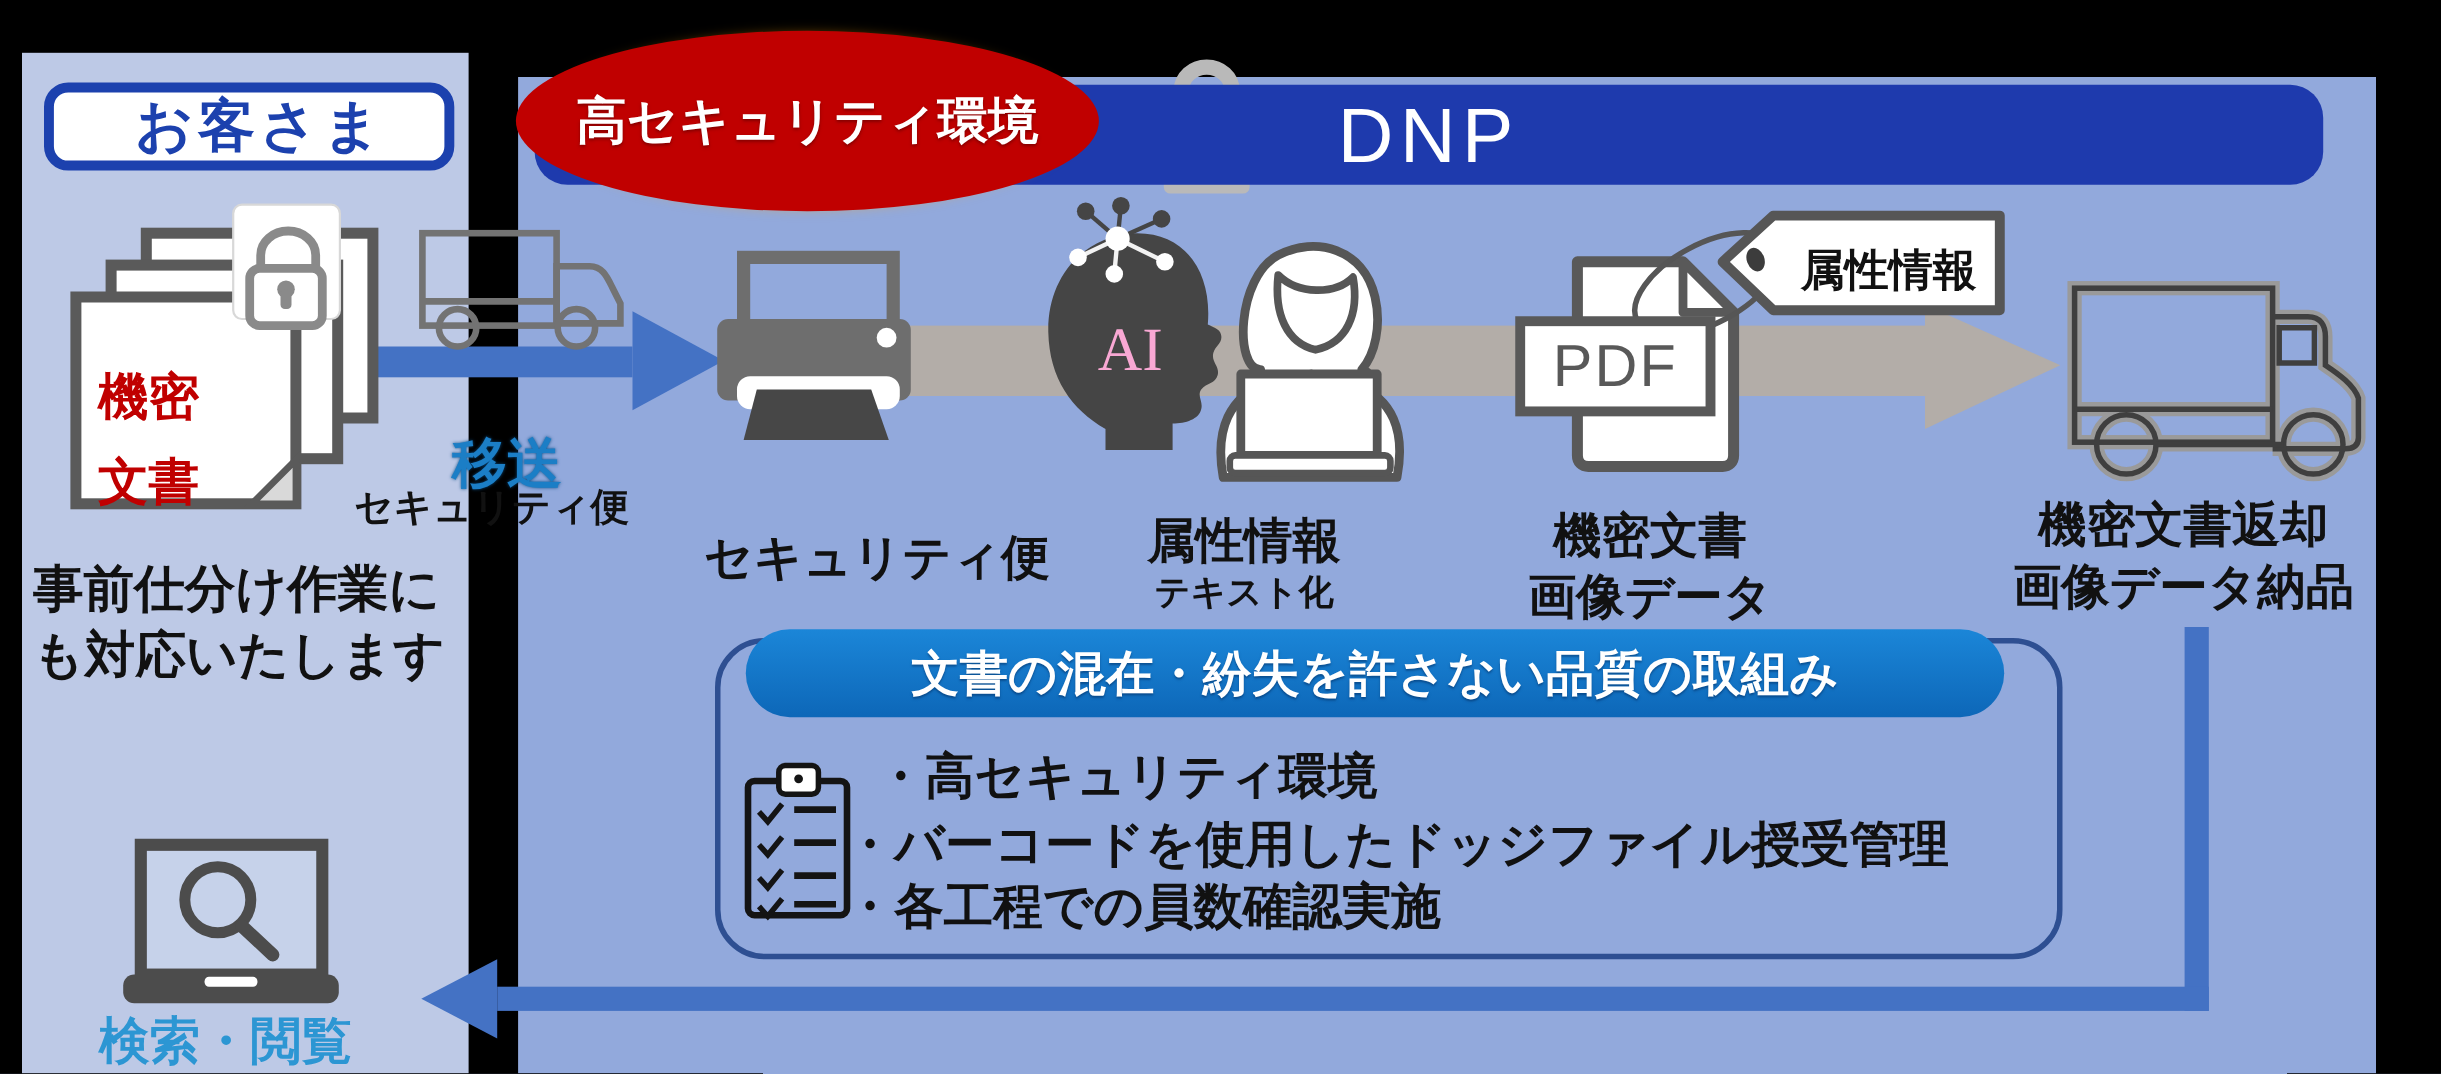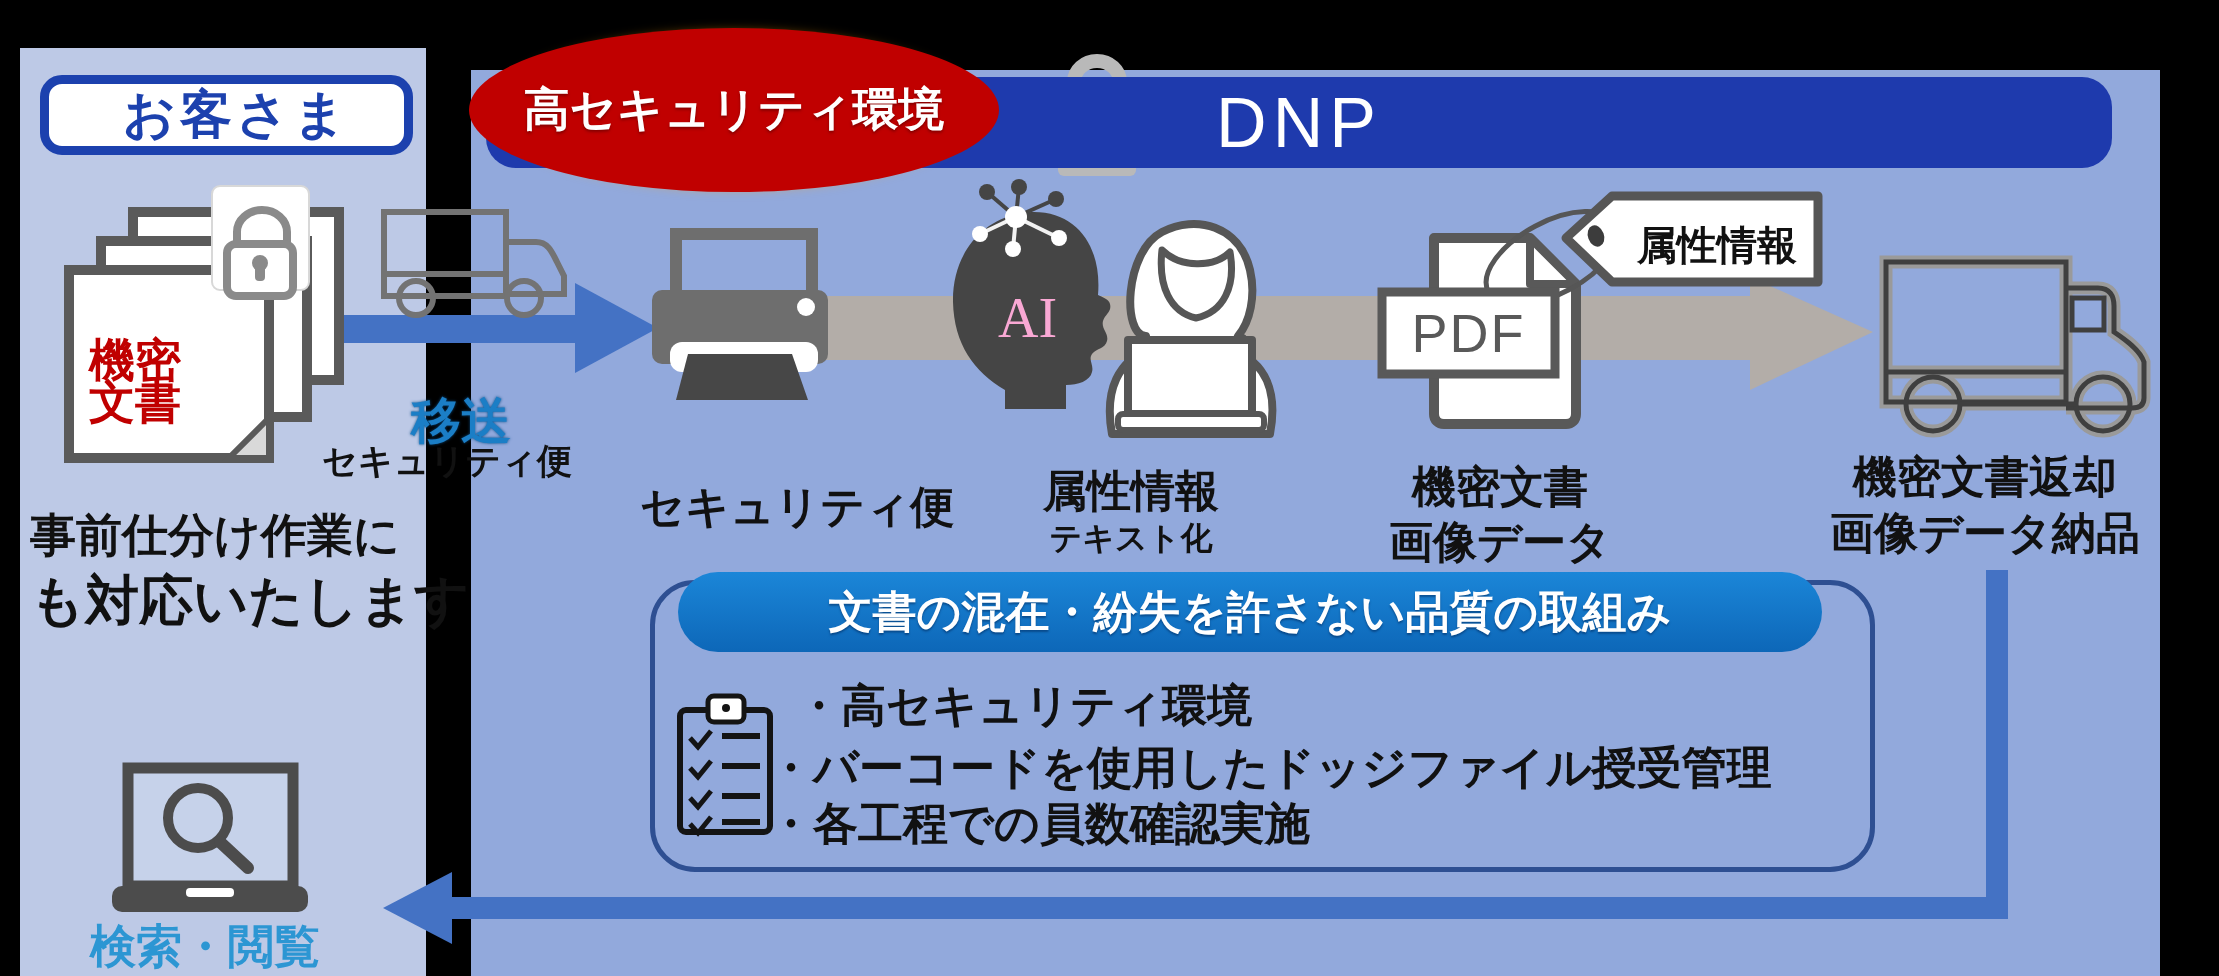--- a/index.html
+++ b/index.html
@@ -29,24 +29,24 @@
   .lbl-transport{left:395px;top:388px;width:132px;font-size:50px;color:#1b7ec6;text-align:center;text-shadow:0 0 3px #0b4e86;}
   .lbl-method{left:322px;top:438px;width:246px;font-size:35px;text-align:center;}
   .lbl-scanning{left:640px;top:478px;width:252px;font-size:44px;text-align:center;}
   .lbl-attr1{left:1020px;top:462px;width:222px;font-size:44px;text-align:center;}
   .lbl-attr2{left:1020px;top:517px;width:222px;font-size:32px;text-align:center;}
   .lbl-img1{left:1389px;top:458px;width:222px;font-size:44px;text-align:center;}
   .lbl-img2{left:1389px;top:513px;width:222px;font-size:44px;text-align:center;}
   .lbl-ret1{left:1820px;top:448px;width:330px;font-size:44px;text-align:center;}
   .lbl-ret2{left:1820px;top:504px;width:330px;font-size:44px;text-align:center;}
   .lbl-note1{left:30px;top:505px;width:396px;font-size:46px;}
-  .lbl-note2{left:30px;top:565px;width:396px;font-size:54px;}
+  .lbl-note2{left:30px;top:565px;width:396px;font-size:46px;}
   .lbl-search{left:60px;top:916px;width:290px;font-size:46px;color:#2c96d3;text-align:center;}
   .lbl-doc1{left:70px;top:330px;width:130px;font-size:46px;color:#c00000;text-align:center;}
-  .lbl-doc2{left:70px;top:372px;width:130px;font-size:46px;color:#c00000;text-align:center;}
+  .lbl-doc2{left:70px;top:408px;width:130px;font-size:46px;color:#c00000;text-align:center;}
   .lbl-ai{left:970px;top:286px;width:115px;font-size:56px;color:#f9a8d4;font-family:"Liberation Serif",serif;font-weight:normal;text-align:center;}
   .lbl-pdf{left:1382px;top:292px;width:173px;height:82px;font-size:54px;color:#595959;font-weight:normal;letter-spacing:2px;}
   .lbl-tag{left:1622px;top:218px;width:190px;font-size:40px;text-align:center;}
 
   .quality-box{left:650px;top:580px;width:1225px;height:292px;border:5px solid #2e4f92;border-radius:45px;box-sizing:border-box;}
   .quality-pill{left:678px;top:572px;width:1144px;height:80px;border-radius:40px;
     background:linear-gradient(180deg,#1b86d8 0%,#0d67b8 100%);
     display:flex;align-items:center;justify-content:center;}
   .quality-pill span{color:#fff;font-size:44px;font-weight:bold;text-shadow:0 2px 2px rgba(0,40,90,.5);}
   .q-item{font-size:45px;}

